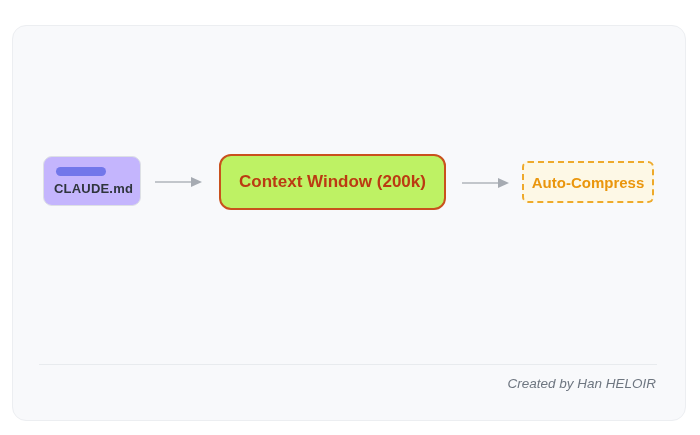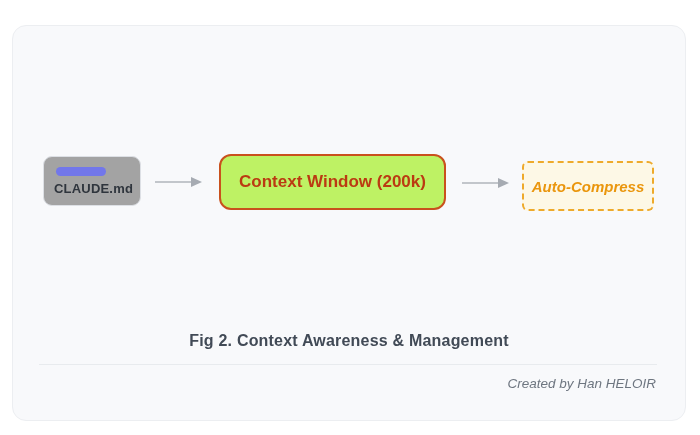--- a/index.html
+++ b/index.html
@@ -27,21 +27,21 @@
     box-sizing: border-box;
     display: flex;
     align-items: center;
     justify-content: center;
   }
   .file-node {
     left: 30px;
     top: 130px;
     width: 98px;
     height: 50px;
-    background: #a3a3a3;
+    background: #c4b5fd;
     border: 1px solid #dde0e5;
     border-radius: 9px;
     flex-direction: column;
     align-items: flex-start;
     justify-content: center;
     padding: 8px 10px;
     gap: 5px;
   }
   .file-pill {
     width: 50px;
@@ -67,29 +67,28 @@
     border-radius: 12px;
     font-size: 17px;
     font-weight: bold;
     color: #bb3a12;
     white-space: nowrap;
   }
   .compress-node {
     left: 509px;
     top: 135px;
     width: 132px;
-    height: 50px;
+    height: 42px;
     background: #fdf8e6;
     border: 2px dashed #eeaa2b;
     border-radius: 6px;
     font-size: 15px;
     font-weight: bold;
     color: #ea960d;
     white-space: nowrap;
-    font-style: italic;
   }
   .arrow {
     position: absolute;
     width: 52px;
     height: 16px;
   }
   .arrow-1 { left: 140px; top: 148px; }
   .arrow-2 { left: 447px; top: 149px; }
   .caption {
     position: absolute;
@@ -139,19 +138,18 @@
 
   <svg class="arrow arrow-2" viewBox="0 0 52 16">
     <line x1="2" y1="8" x2="40" y2="8" stroke="#c2c6cb" stroke-width="2"></line>
     <path d="M38 3 L49 8 L38 13 Z" fill="#a6abb2"></path>
   </svg>
 
   <div class="node compress-node">
     <span>Auto-Compress</span>
   </div>
 
-  <div class="caption">Fig 2. Context Awareness &amp; Management</div>
 
   <div class="divider"></div>
 
   <div class="attribution">Created by Han HELOIR</div>
 
 </div>
 
 </body></html>

